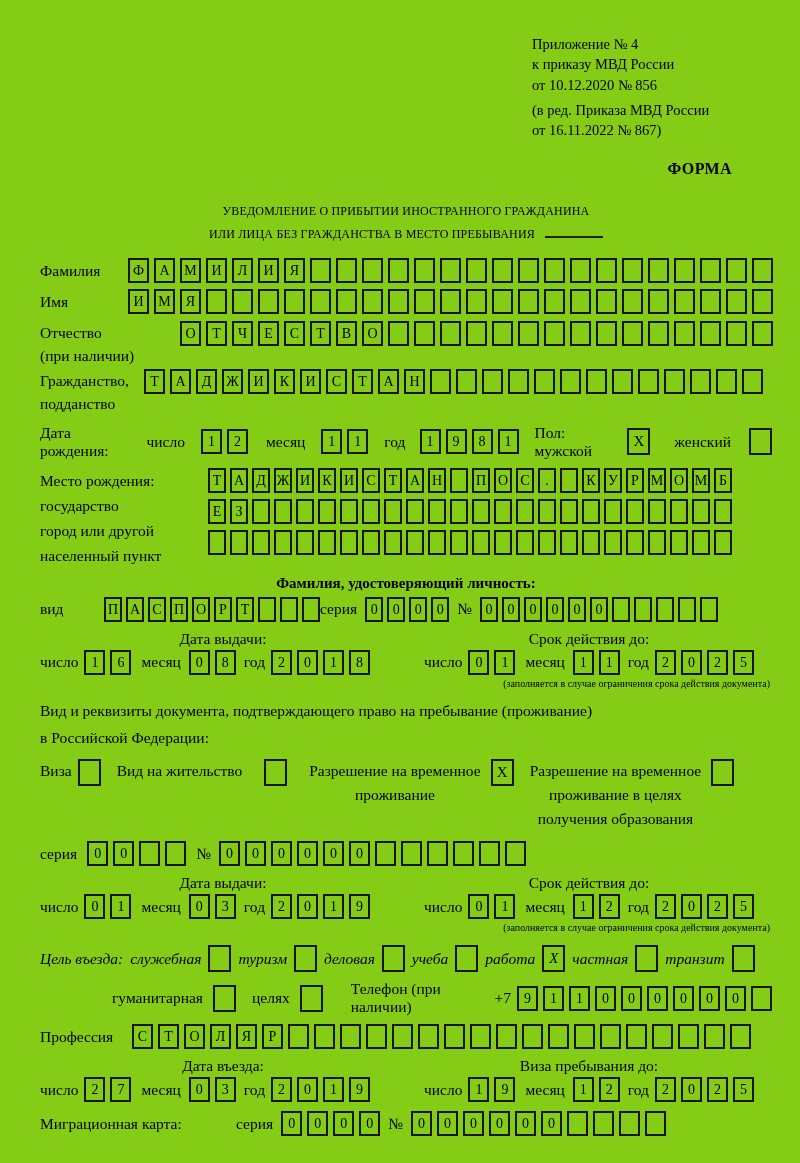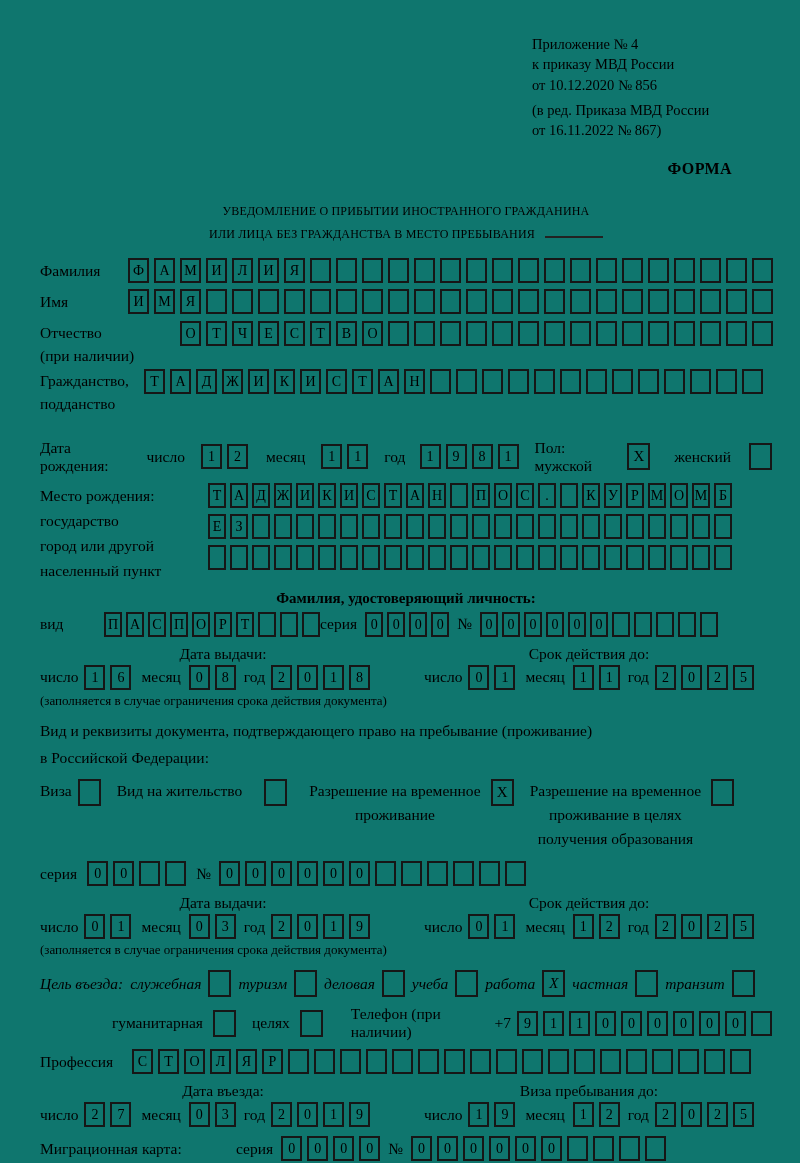--- a/index.html
+++ b/index.html
@@ -1,16 +1,16 @@
 <!DOCTYPE html>
 <html><head>
 <meta charset="utf-8">
 <style>
   html,body{margin:0;padding:0;background:#888;}
-  .page{width:800px;height:1163px;box-sizing:border-box;margin:0 auto;background:#0f766e;color:#000;
+  .page{width:800px;height:1163px;box-sizing:border-box;margin:0 auto;background:#84cc16;color:#000;
         font-family:"Liberation Serif","DejaVu Serif",serif;font-size:15.5px;
         padding:34px 28px 0 40px;overflow:hidden;position:relative;}
   .hdr{margin-left:492px;font-size:14.5px;line-height:1.4;}
   .hdr .gap{margin-top:5px;}
   .forma{font-weight:bold;text-align:right;margin:20px 40px 0 0;font-size:16px;letter-spacing:.4px;}
   .title{font-weight:normal;text-align:center;font-size:12px;margin-top:24px;line-height:1.6;letter-spacing:.2px;}
   .blank-line{display:inline-block;width:58px;border-bottom:2.5px solid #222;height:14px;margin-left:10px;}
   .sechead{font-weight:bold;font-size:14.8px;margin-top:24px;letter-spacing:.2px;white-space:nowrap;}
   .frow{display:flex;align-items:center;margin-top:8px;}
   .frow.top{align-items:flex-start;}
@@ -20,21 +20,21 @@
   .cell{width:17px;height:21px;border:2px solid #161616;text-align:center;font-size:14px;line-height:21px;flex:0 0 auto;}
   .cells.sm .cell{width:14px;}
   .cbox{display:inline-block;width:19px;height:23px;border:2px solid #161616;text-align:center;line-height:23px;font-size:15px;flex:0 0 auto;}
   .mr6{margin-right:6px;} .mr8{margin-right:8px;} .mr10{margin-right:10px;}
   .ml6{margin-left:6px;} .ml8{margin-left:8px;} .ml10{margin-left:10px;} .ml16{margin-left:16px;}
   .dochead{font-weight:bold;text-align:center;margin-top:7px;font-size:15px;}
   .datewrap{display:flex;margin-top:8px;}
   .datehalf{flex:1;}
   .datehalf .dtitle{text-align:center;margin-bottom:2px;}
   .dgrp{display:flex;align-items:center;}
-  .note{font-size:13px;margin-top:3px;margin-right:2px;}
+  .note{font-size:10px;text-align:right;margin-top:3px;margin-right:2px;}
   .permit-row{display:flex;align-items:flex-start;margin-top:8px;line-height:1.5;}
   .permit-lbl{text-align:center;line-height:1.55;}
   .purpose-row{display:flex;align-items:center;margin-top:12px;gap:7px;flex-wrap:nowrap;font-style:italic;}
 </style>
 </head>
 <body>
 
 <div class="page">
 
   <div class="hdr">
@@ -175,21 +175,21 @@
         <span class="cell"></span>
         <span class="cell"></span>
         <span class="cell"></span>
         <span class="cell"></span>
         <span class="cell"></span>
         <span class="cell"></span>
         <span class="cell"></span>
       </span>
   </div>
 
-  <div class="frow" style="margin-top:24px;gap:8px;">
+  <div class="frow" style="margin-top:9px;gap:8px;">
     <span>Дата рождения:</span>
     <span class="ml10 mr8">число</span>
     <span class="cells">
         <span class="cell">1</span>
         <span class="cell">2</span>
       </span>
     <span class="ml10 mr8">месяц</span>
     <span class="cells">
         <span class="cell">1</span>
         <span class="cell">1</span>

